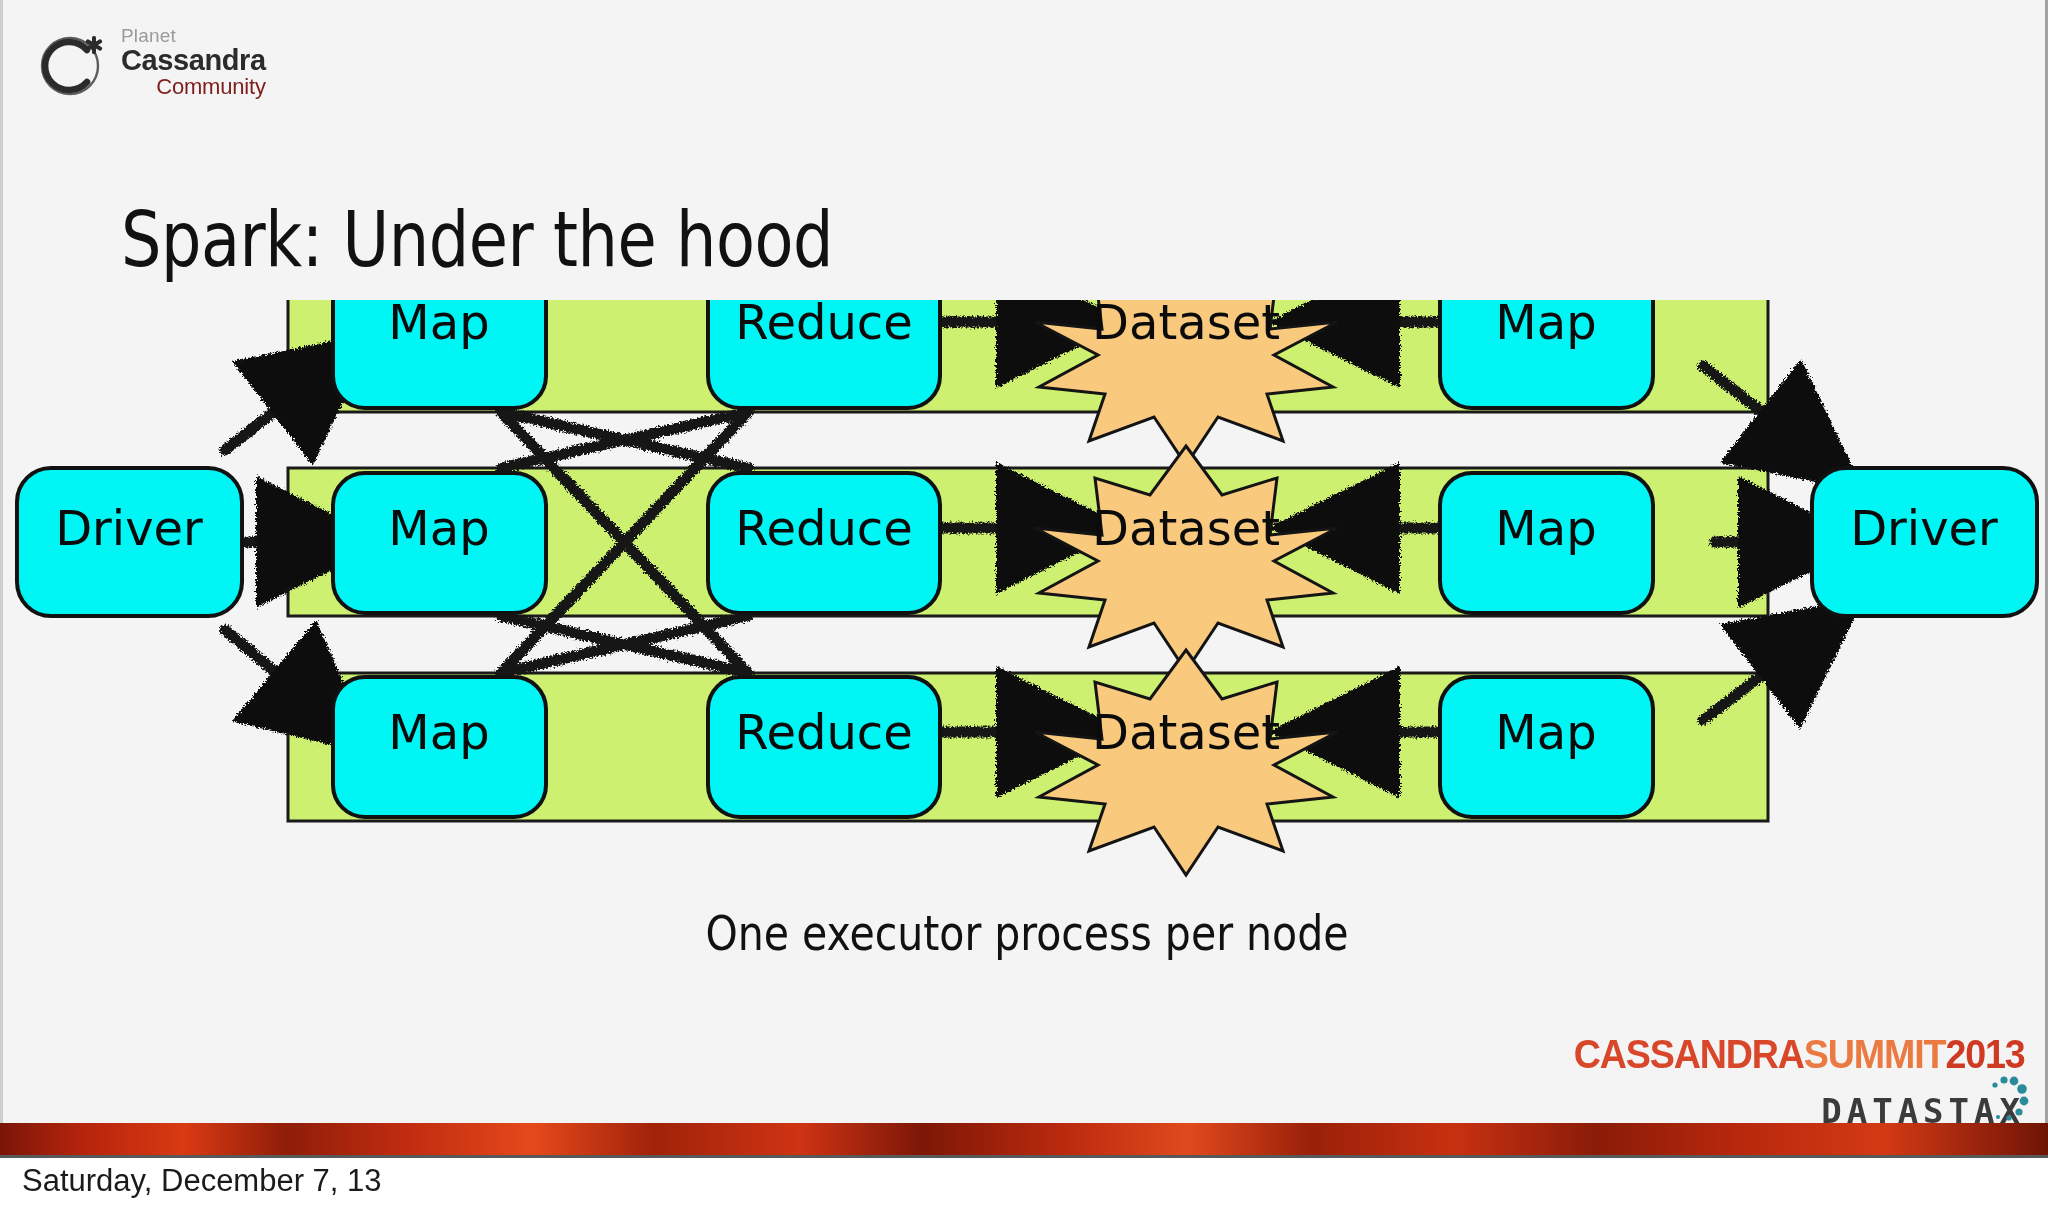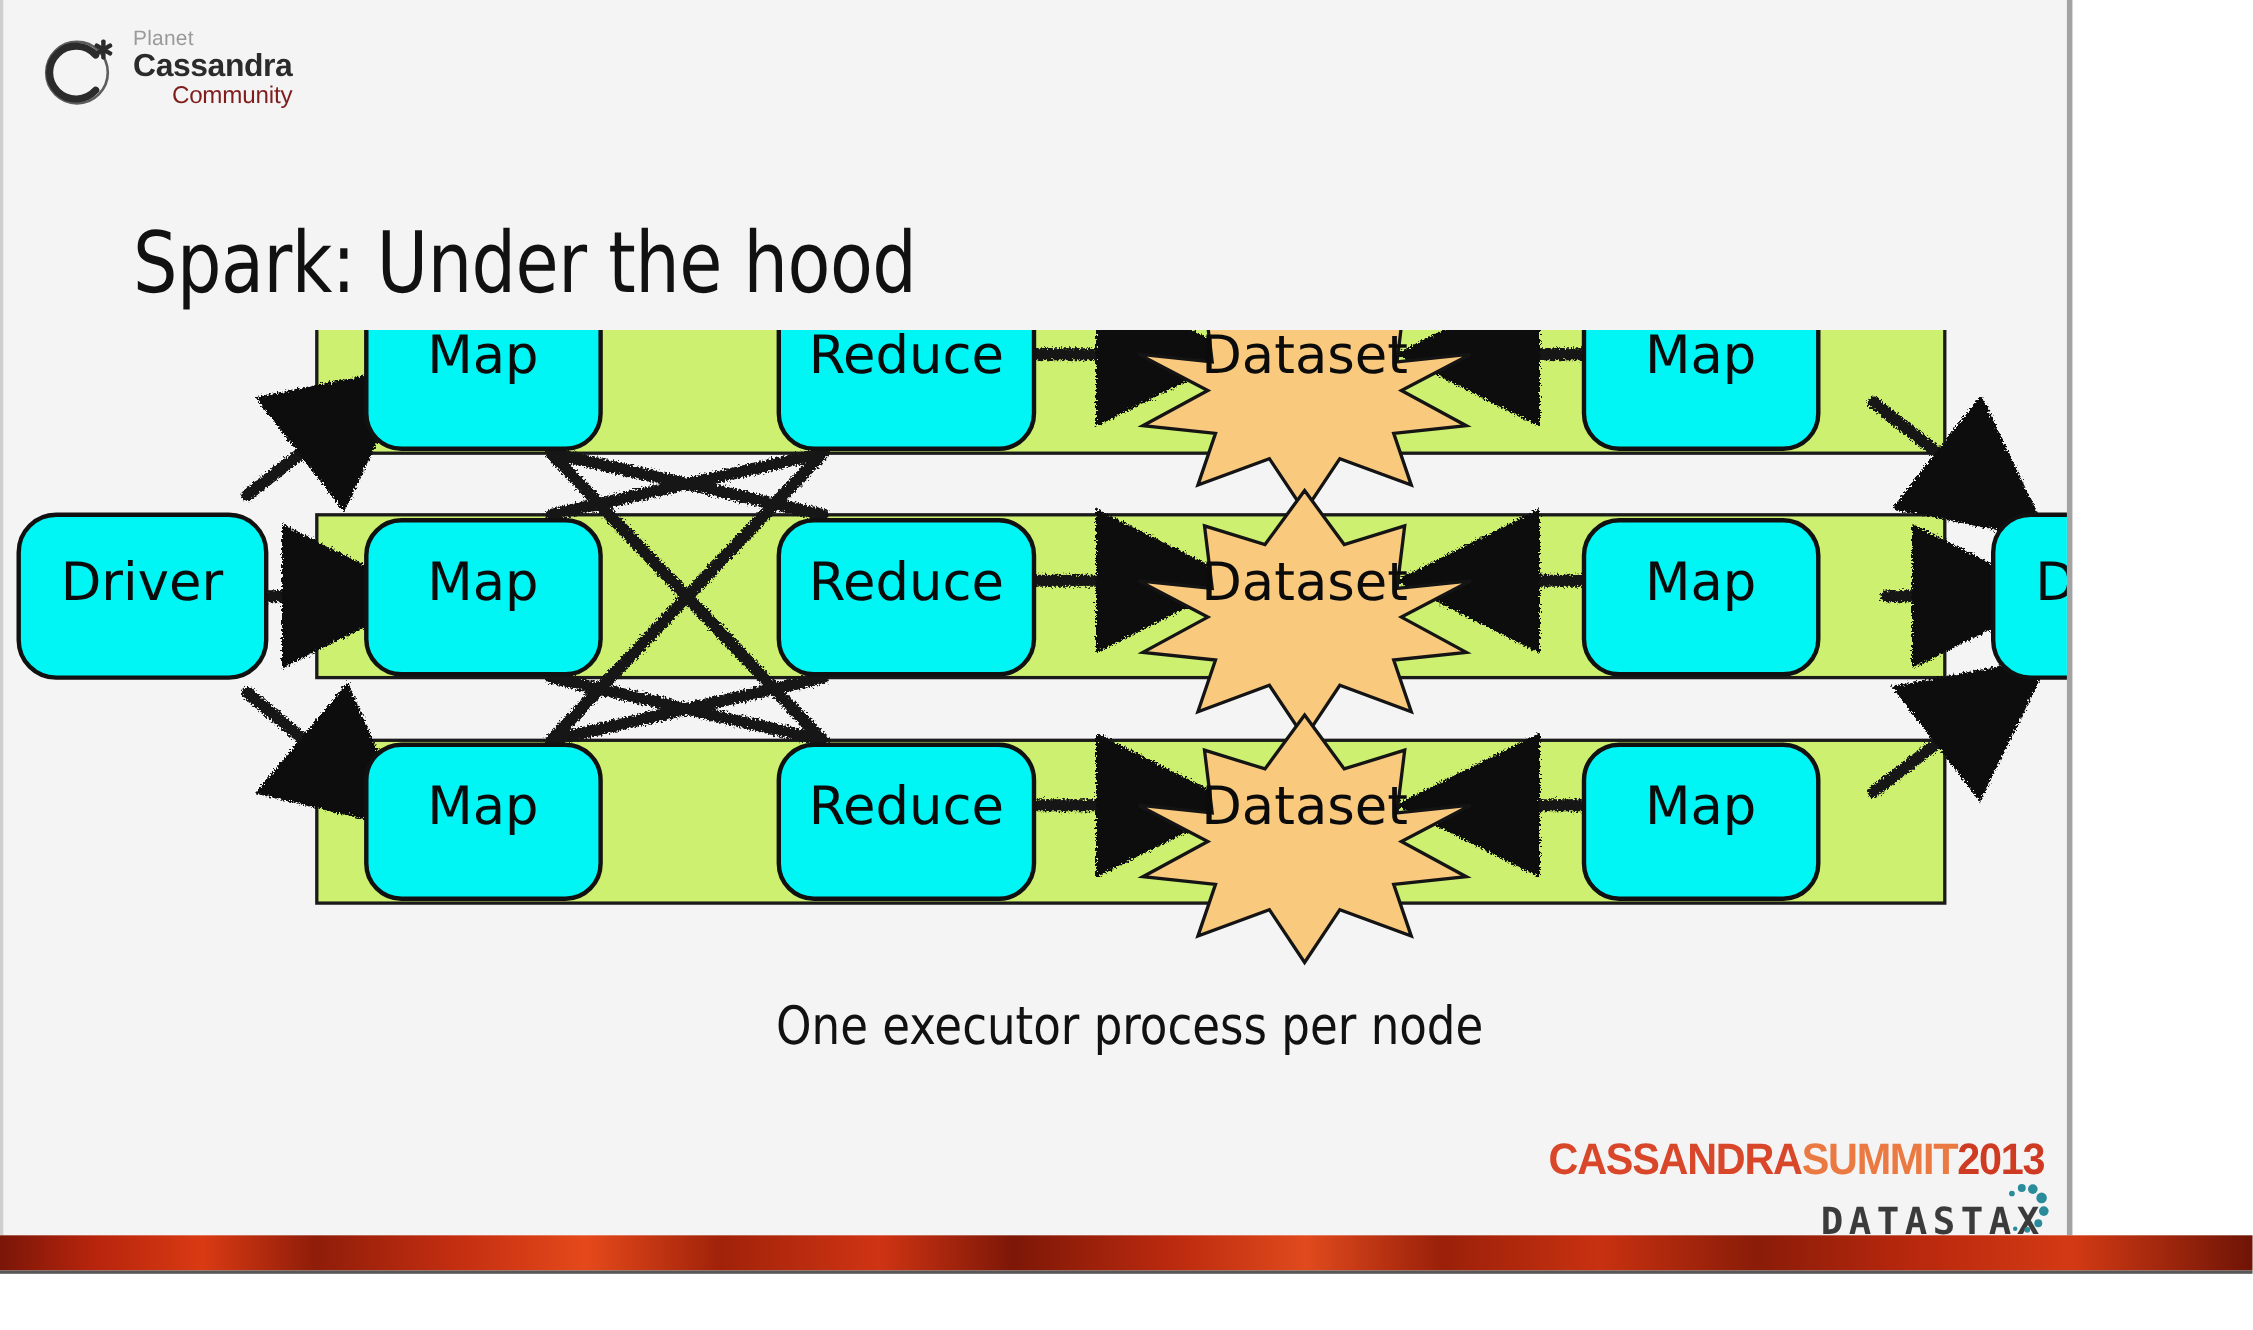--- a/index.html
+++ b/index.html
@@ -14,25 +14,25 @@
     position: relative;
     width: 2048px;
     height: 1209px;
     overflow: hidden;
     background: #ffffff;
   }
   .slide {
     position: absolute;
     left: 0;
     top: 0;
-    width: 1884px;
+    width: 2048px;
     height: 1123px;
     background: #f5f4f4;
     border-left: 3px solid #cfcfcf;
-    border-right: 5px solid #a3a3a3;
+    border-right: 3px solid #a3a3a3;
     box-sizing: border-box;
     overflow: hidden;
   }
   
   .logo {
     position: absolute;
     left: 34px;
     top: 22px;
     width: 260px;
     height: 90px;
@@ -308,13 +308,14 @@
           <circle cx="36" cy="45" r="2.6" fill="#2a8b9b"></circle>
           <circle cx="25" cy="44" r="2.0" fill="#2a8b9b"></circle>
         </svg>
       </div>
     </div>
 
   </div>
 
   <div class="firebar"></div>
 
+  <div class="footer-date">Saturday, December 7, 13</div>
 </div>
 
 </body></html>

